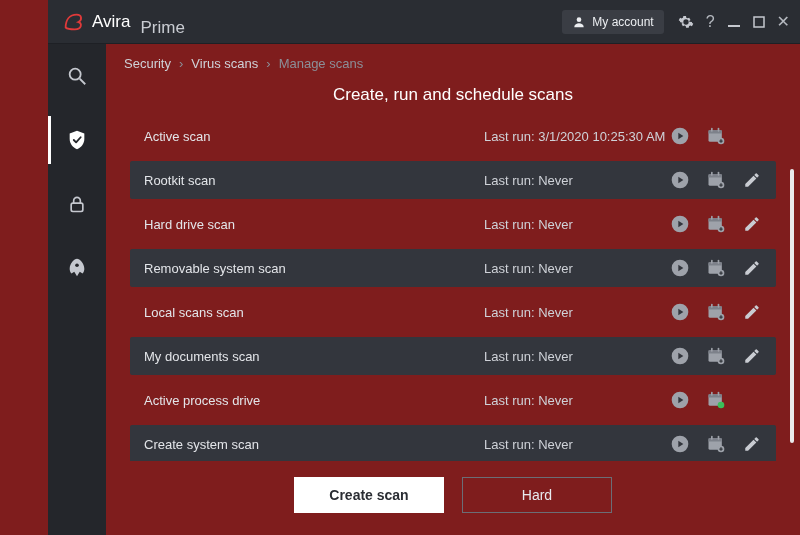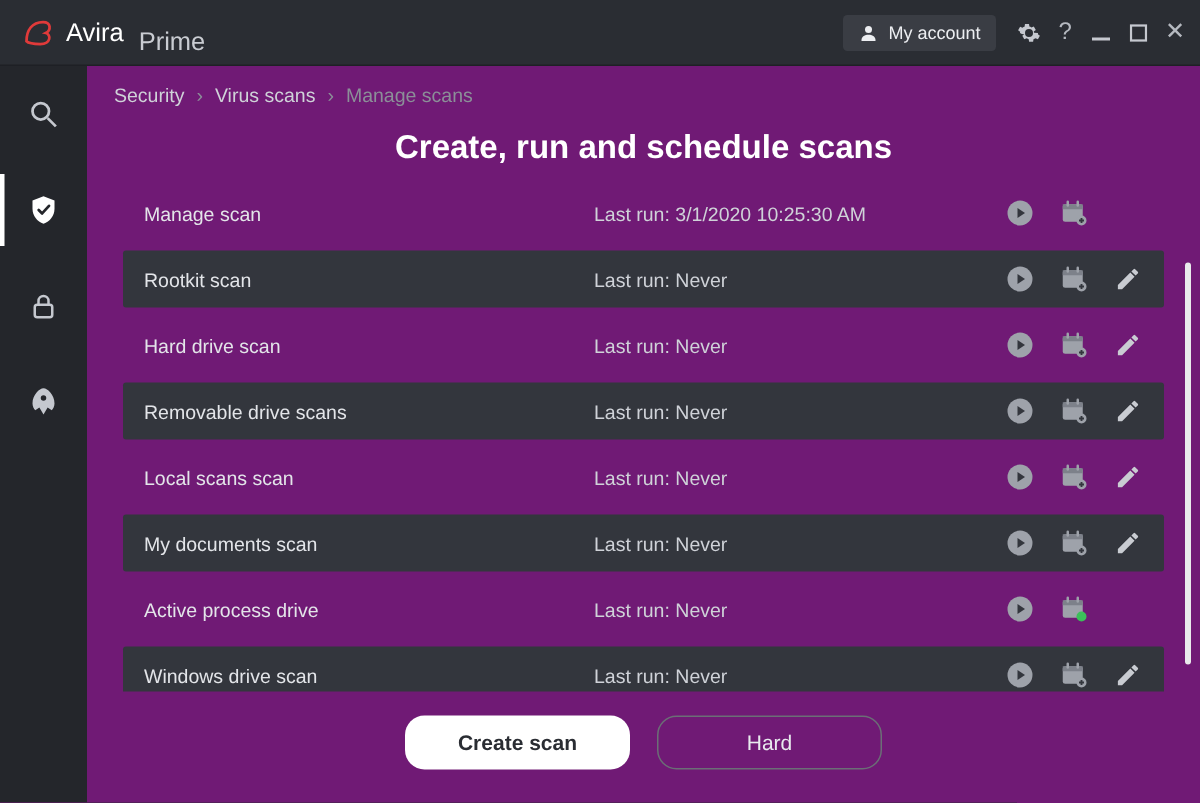--- a/index.html
+++ b/index.html
@@ -1,17 +1,17 @@
 <!DOCTYPE html>
 <html><head>
 <meta charset="utf-8">
 <style>
   * { box-sizing: border-box; margin: 0; padding: 0; }
   html, body { width: 800px; height: 535px; font-family: "Segoe UI", Arial, sans-serif; background: #2a2d33; color: #d8dadd; overflow: hidden; }
-  .app { display: flex; flex-direction: column; width: 800px; height: 535px; background: #701a75; }
+  .app { display: flex; flex-direction: column; width: 800px; height: 535px; background: #7f1d1d; padding-left: 48px; }
 
   
   .titlebar { display: flex; align-items: center; height: 44px; padding: 0 10px 0 14px; background: #2a2d33; border-bottom: 1px solid #1e2025; }
   .brand { display: flex; align-items: center; gap: 8px; }
   .brand-name { color: #fff; font-size: 17px; font-weight: 400; }
   .brand-sub  { color: #c9ccd2; font-size: 17px; font-weight: 300; margin-left: 2px; margin-top: 12px; }
   .titlebar .spacer { flex: 1; }
   .account-btn { display: flex; align-items: center; gap: 6px; background: #3a3d44; color: #eceef1; font-size: 12px; border-radius: 3px; padding: 5px 10px; cursor: pointer; margin-left: 36px; }
   .win-controls { display: flex; gap: 12px; margin-left: 14px; align-items: center; color: #b5b9c0; }
   .win-controls span, .win-controls svg { cursor: pointer; }
@@ -22,37 +22,37 @@
   .sidebar { width: 58px; background: #24262b; display: flex; flex-direction: column; align-items: center; padding-top: 14px; gap: 28px; }
   .sidebar .navico { width: 58px; height: 36px; display: flex; align-items: center; justify-content: center; color: #c5c8cf; cursor: pointer; position: relative; }
   .sidebar .navico.active { color: #fff; }
   .sidebar .navico.active::before { content: ""; position: absolute; left: 0; top: -6px; bottom: -6px; width: 3px; background: #ffffff; }
 
   
   .main { flex: 1; display: flex; flex-direction: column; min-width: 0; }
   .crumbs { display: flex; align-items: center; gap: 8px; padding: 12px 18px 8px; font-size: 13px; color: #cfd2d8; }
   .crumbs .sep { color: #8b8f98; }
   .crumbs .muted { color: #8b8f98; }
-  .page-title { text-align: center; font-size: 22px; font-weight: 700; color: #fff; margin: 6px 0 12px; }
+  .page-title { text-align: center; font-size: 17px; font-weight: 400; color: #fff; margin: 6px 0 12px; }
 
   .list-wrap { flex: 1; overflow: hidden; position: relative; padding: 0 24px 0 24px; }
   .rows { display: flex; flex-direction: column; gap: 6px; }
   .row { display: flex; align-items: center; height: 38px; padding: 0 14px; border-radius: 2px; background: #33363d; }
   .row.alt { background: transparent; }
   .row .name { flex: 0 0 300px; font-size: 13px; color: #e3e5e9; }
-  .row .last { flex: 1; font-size: 13px; color: #cfd2d8; }
+  .row .last { flex: 1; font-size: 13px; color: #cfd2d8; margin-left: 40px; }
   .row .acts { display: flex; align-items: center; gap: 16px; }
   .row .acts .ico { width: 20px; height: 20px; display: flex; align-items: center; justify-content: center; color: #c9ccd2; cursor: pointer; }
   .row .acts .ico.hidden { visibility: hidden; }
 
   .scroll-ind { position: absolute; right: 6px; top: 52px; bottom: 18px; width: 4px; background: #e9eaec; border-radius: 2px; }
 
   
   .footer { display: flex; justify-content: center; gap: 18px; padding: 16px 0 22px; }
-  .btn { width: 150px; height: 36px; display: flex; align-items: center; justify-content: center; font-size: 14px; border-radius: 13px; cursor: pointer; }
+  .btn { width: 150px; height: 36px; display: flex; align-items: center; justify-content: center; font-size: 14px; border-radius: 0; cursor: pointer; }
   .btn.primary { background: #ffffff; color: #2a2d33; font-weight: 600; }
   .btn.secondary { background: transparent; color: #e8eaee; border: 1px solid #6b6e76; }
 
   svg { display: block; }
 </style>
 </head>
 <body>
 
 <div class="app">
 
@@ -123,21 +123,21 @@
         <span>Virus scans</span>
         <span class="sep">›</span>
         <span class="muted">Manage scans</span>
       </div>
 
       <div class="page-title">Create, run and schedule scans</div>
 
       <div class="list-wrap">
         <div class="rows" id="rows">
             <div class="row alt">
-              <div class="name">Manage scan</div>
+              <div class="name">Active scan</div>
               <div class="last">Last run: 3/1/2020 10:25:30 AM</div>
               <div class="acts">
                 <div class="ico">
                   <svg width="20" height="20" viewBox="0 0 24 24">
                     <circle cx="12" cy="12" r="10" fill="#9ea2aa"></circle>
                     <path d="M10 8l6 4-6 4z" fill="#33363d"></path>
                   </svg>
                 </div>
                 <div class="ico">
                   <svg width="20" height="20" viewBox="0 0 24 24" fill="#9ea2aa">
@@ -204,21 +204,21 @@
                   </svg>
                 </div>
                 <div class="ico">
                   <svg width="18" height="18" viewBox="0 0 24 24" fill="#c9ccd2">
                     <path d="M3 17.25V21h3.75L17.8 9.95l-3.75-3.75L3 17.25zM20.7 7.04a1 1 0 000-1.41l-2.34-2.34a1 1 0 00-1.41 0L15 5.24l3.75 3.75 1.95-1.95z"></path>
                   </svg>
                 </div>
               </div>
             </div>
             <div class="row">
-              <div class="name">Removable drive scans</div>
+              <div class="name">Removable system scan</div>
               <div class="last">Last run: Never</div>
               <div class="acts">
                 <div class="ico">
                   <svg width="20" height="20" viewBox="0 0 24 24">
                     <circle cx="12" cy="12" r="10" fill="#9ea2aa"></circle>
                     <path d="M10 8l6 4-6 4z" fill="#33363d"></path>
                   </svg>
                 </div>
                 <div class="ico">
                   <svg width="20" height="20" viewBox="0 0 24 24" fill="#9ea2aa">
@@ -311,21 +311,21 @@
                   </svg>
                 </div>
                 <div class="ico hidden">
                   <svg width="18" height="18" viewBox="0 0 24 24" fill="#c9ccd2">
                     <path d="M3 17.25V21h3.75L17.8 9.95l-3.75-3.75L3 17.25zM20.7 7.04a1 1 0 000-1.41l-2.34-2.34a1 1 0 00-1.41 0L15 5.24l3.75 3.75 1.95-1.95z"></path>
                   </svg>
                 </div>
               </div>
             </div>
             <div class="row">
-              <div class="name">Windows drive scan</div>
+              <div class="name">Create system scan</div>
               <div class="last">Last run: Never</div>
               <div class="acts">
                 <div class="ico">
                   <svg width="20" height="20" viewBox="0 0 24 24">
                     <circle cx="12" cy="12" r="10" fill="#9ea2aa"></circle>
                     <path d="M10 8l6 4-6 4z" fill="#33363d"></path>
                   </svg>
                 </div>
                 <div class="ico">
                   <svg width="20" height="20" viewBox="0 0 24 24" fill="#9ea2aa">

